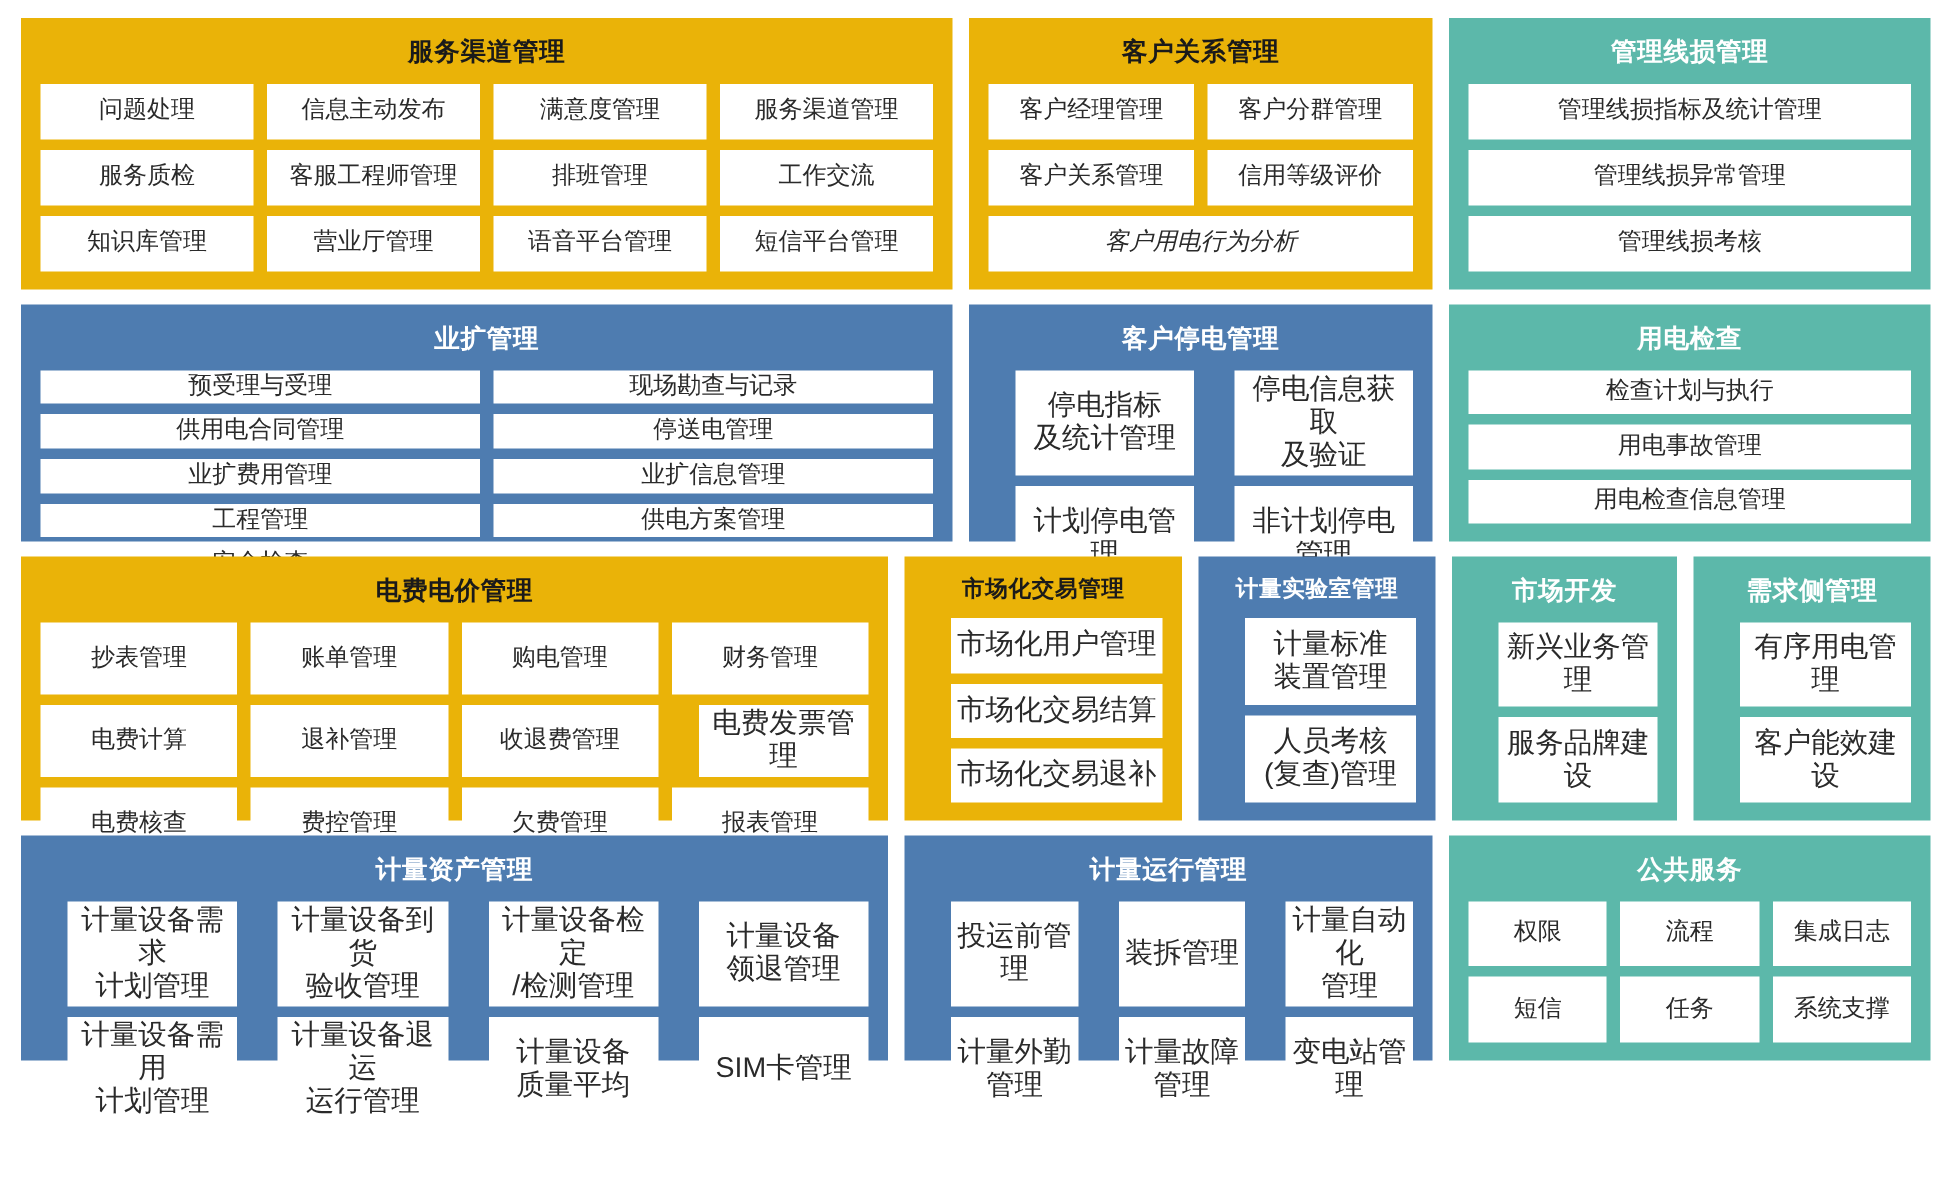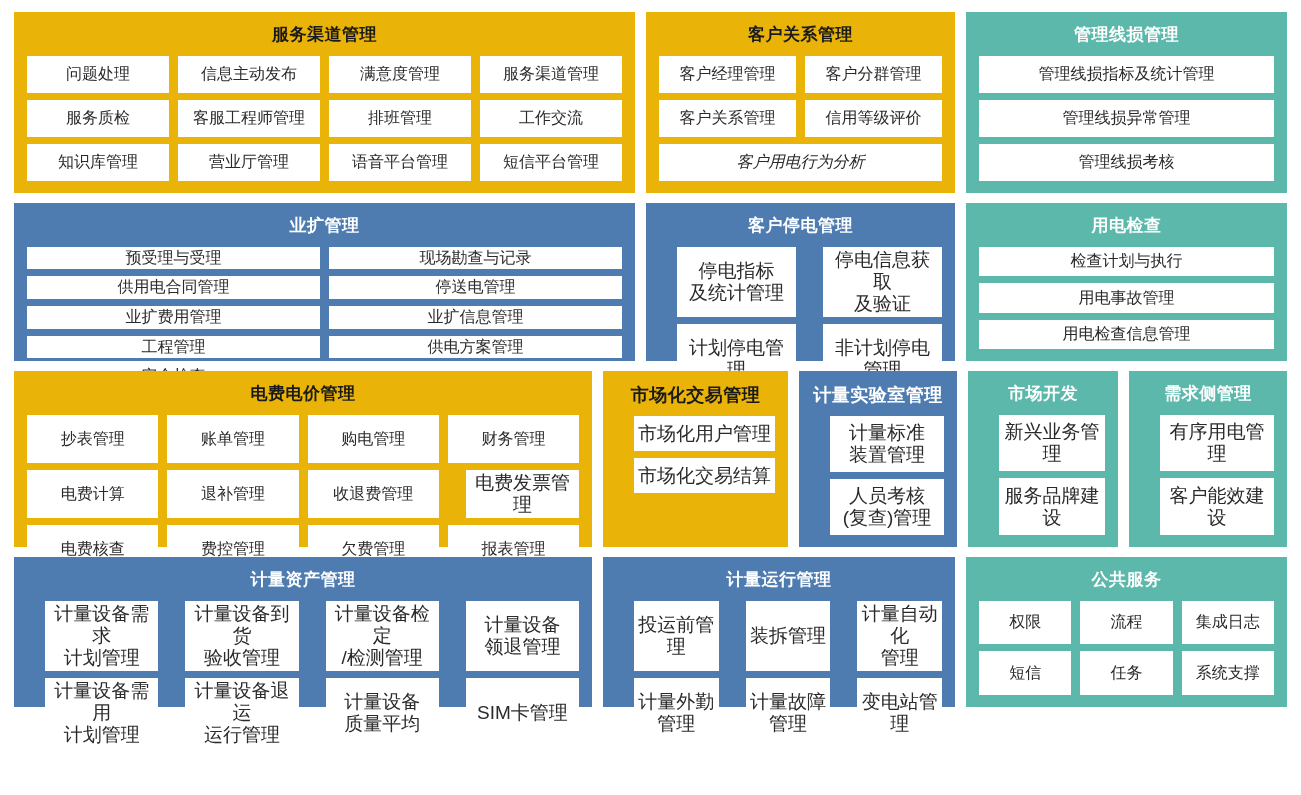--- a/index.html
+++ b/index.html
@@ -51,21 +51,21 @@
     font-weight: bold;
     font-size: 17px;
     line-height: 1.35;
     padding: 4px 0 9px 0;
     letter-spacing: 0.5px;
   }
   .panel.lightblue > .panel-title { color: #1a1a1a; }
   .panel.blue > .panel-title,
   .panel.green > .panel-title { color: #ffffff; }
 
-  .panel.narrowtitle > .panel-title { font-size: 18px; }
+  .panel.narrowtitle > .panel-title { font-size: 15px; }
 
   .grid {
     flex: 1 1 auto;
     display: grid;
     gap: 7px 9px;
     align-content: stretch;
   }
 
   .tile {
     background: #ffffff;
@@ -230,20 +230,21 @@
         <div class="tile">欠费管理</div>
         <div class="tile">报表管理</div>
       </div>
     </section>
 
     <section class="panel lightblue narrowtitle" id="p-market">
       <div class="panel-title">市场化交易管理</div>
       <div class="grid">
         <div class="tile sm">市场化用户管理</div>
         <div class="tile sm">市场化交易结算</div>
+        <div class="tile sm">市场化交易退补</div>
       </div>
     </section>
 
     <section class="panel blue narrowtitle" id="p-lab">
       <div class="panel-title">计量实验室管理</div>
       <div class="grid">
         <div class="tile sm">计量标准
 装置管理</div>
         <div class="tile sm">人员考核
 (复查)管理</div>

